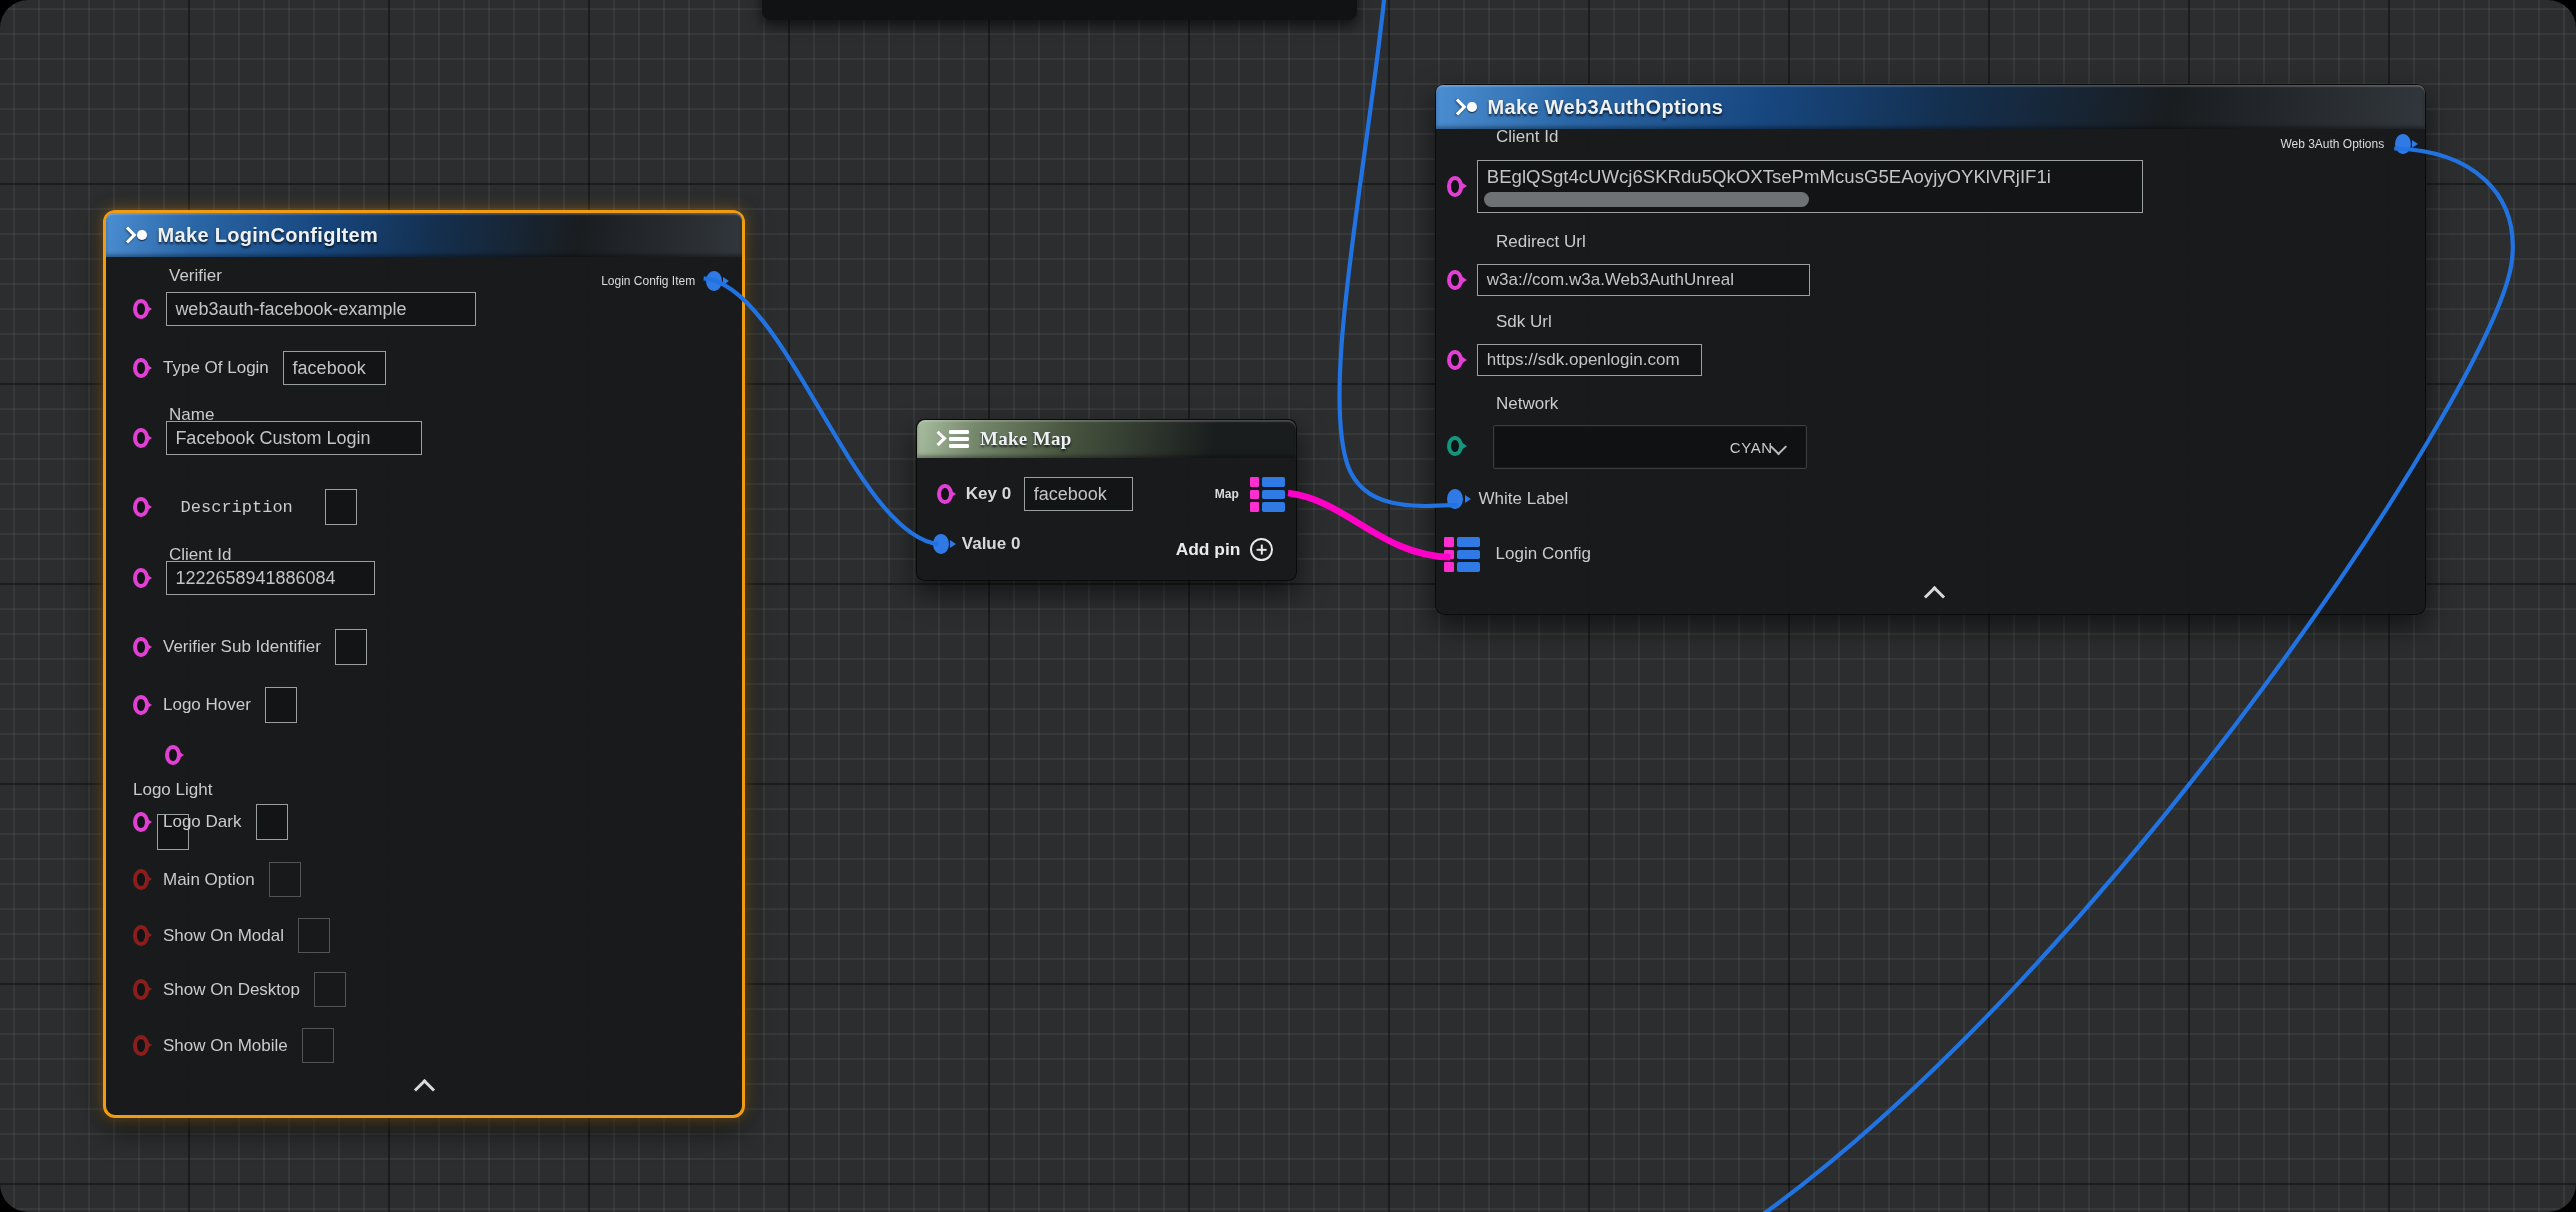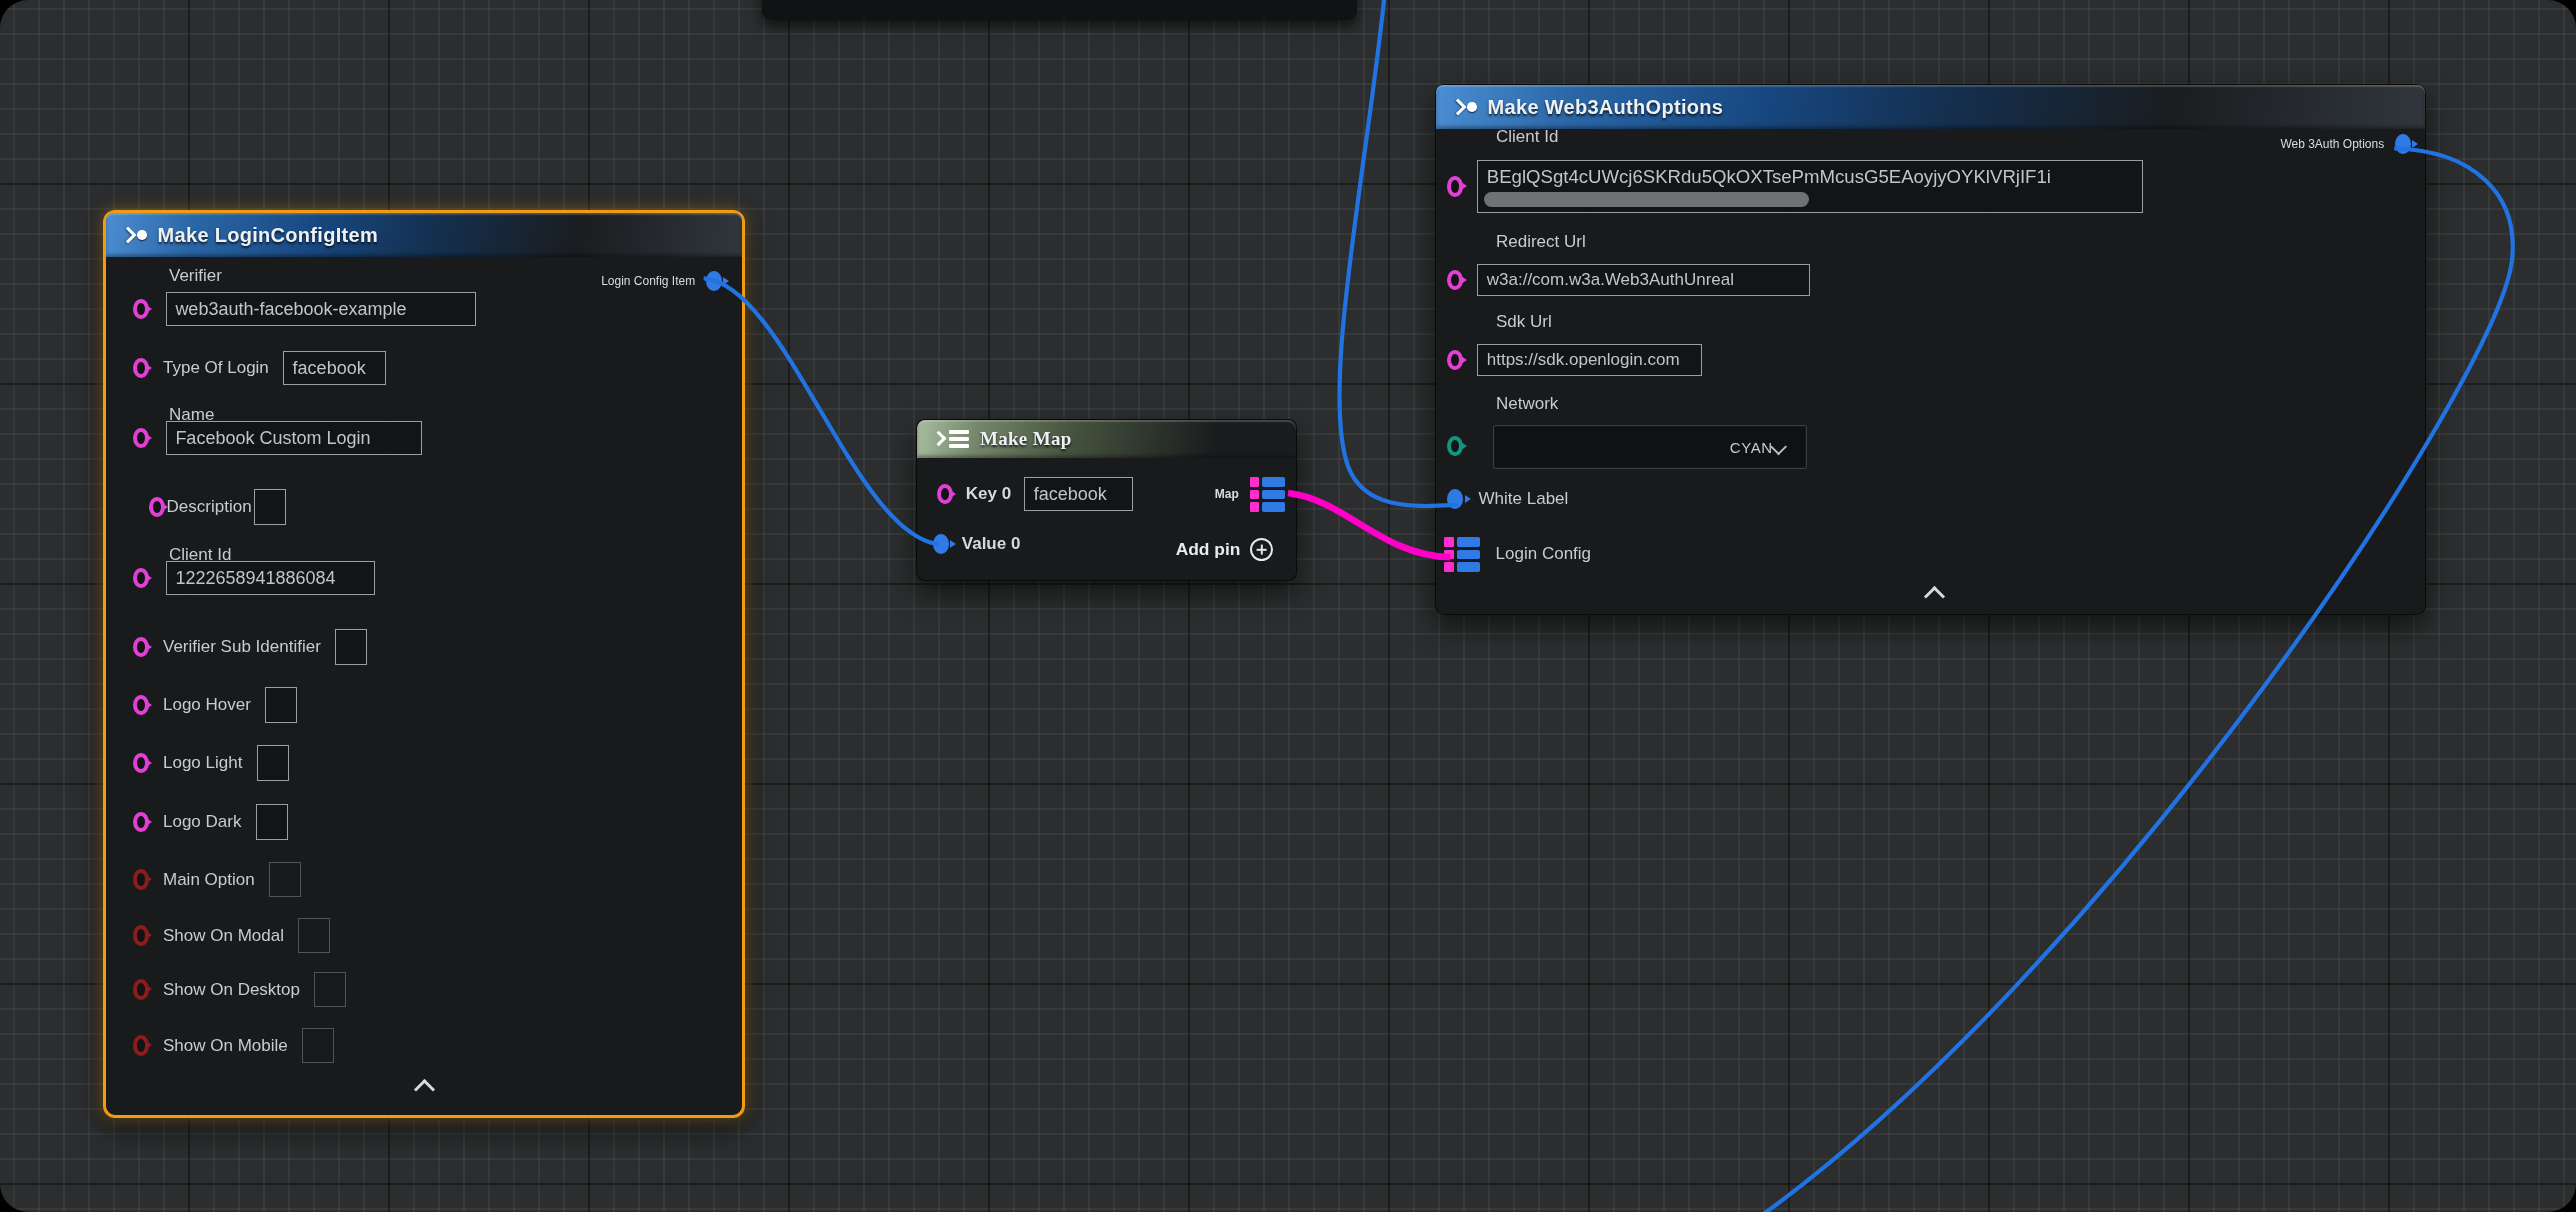--- a/index.html
+++ b/index.html
@@ -118,21 +118,21 @@
       <span class="lab">Type Of Login</span>
       <span class="vbox" style="width:103px;">facebook</span>
     </div>
 
     <span class="lab-above" style="left:63px;top:192px;">Name</span>
     <div class="row" style="left:27px;top:208px;gap:17.4px;">
       <span class="pin hollow c-string"></span>
       <span class="vbox" style="width:256px;">Facebook Custom Login</span>
     </div>
 
-    <div class="row" style="left:43px;top:276px;gap:2px;">
+    <div class="row" style="left:27px;top:276px;gap:32px;font-family:Liberation Mono, monospace;">
       <span class="pin hollow c-string"></span>
       <span class="lab">Description</span>
       <span class="ebox"></span>
     </div>
 
     <span class="lab-above" style="left:63px;top:332px;">Client Id</span>
     <div class="row" style="left:27px;top:348px;gap:17.4px;">
       <span class="pin hollow c-string"></span>
       <span class="vbox" style="width:209px;">1222658941886084</span>
     </div>
@@ -142,21 +142,21 @@
       <span class="lab">Verifier Sub Identifier</span>
       <span class="ebox"></span>
     </div>
 
     <div class="row" style="left:27px;top:474px;gap:14.4px;">
       <span class="pin hollow c-string"></span>
       <span class="lab">Logo Hover</span>
       <span class="ebox"></span>
     </div>
 
-    <div class="row" style="left:27px;top:532px;gap:14.4px;">
+    <div class="row" style="left:27px;top:532px;gap:14.4px;flex-direction:column;">
       <span class="pin hollow c-string"></span>
       <span class="lab">Logo Light</span>
       <span class="ebox"></span>
     </div>
 
     <div class="row" style="left:27px;top:591px;gap:14.4px;">
       <span class="pin hollow c-string"></span>
       <span class="lab">Logo Dark</span>
       <span class="ebox"></span>
     </div>

